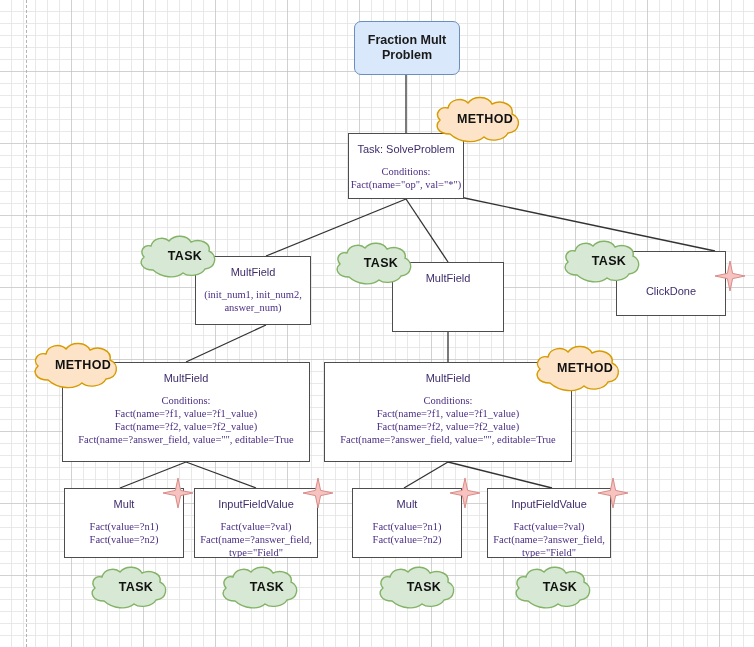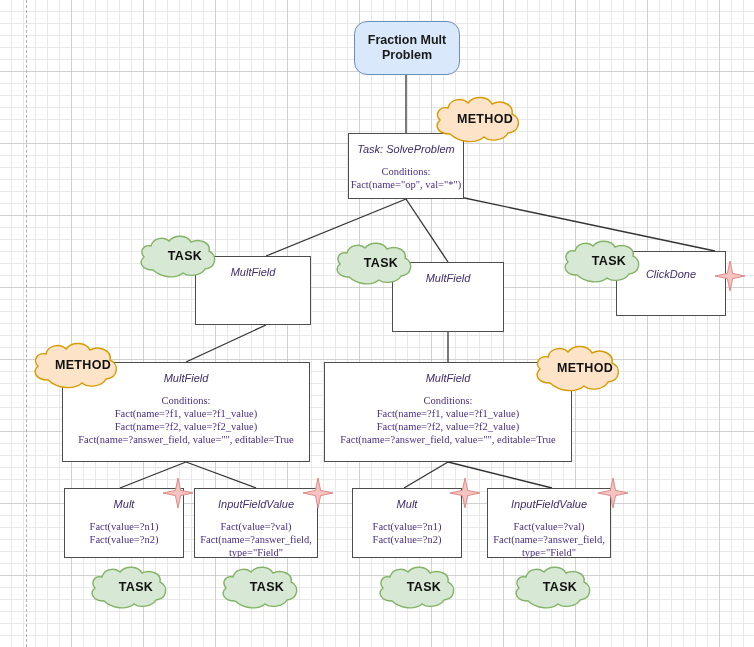--- a/index.html
+++ b/index.html
@@ -34,28 +34,28 @@
     display:flex;
     flex-direction:column;
     align-items:center;
     justify-content:flex-start;
     color:#4b2e83;
     font-size:10.5px;
     line-height:13px;
     text-align:center;
     padding-top:9px;
   }
-  .node .title{font-size:11px;color:#3f2d6b;margin-bottom:9px;font-style:italic;}
+  .node .title{font-size:11px;color:#3f2d6b;margin-bottom:9px;}
   .node .body{font-size:10.5px;color:#4b2e83;white-space:pre-line;font-family:Liberation Serif, serif;}
-  .node.center-mid{padding-top:16px;}
+  .node.center-mid{justify-content:center;padding-top:16px;}
   .node.center-mid .title{margin-bottom:11px;}
 
   #root-box{
     position:absolute;left:354px;top:21px;width:104px;height:52px;
-    background:#dae8fc;border:1.4px solid #6c8ebf;border-radius:13px;
+    background:#dae8fc;border:1.4px solid #6c8ebf;border-radius:7px;
     display:flex;align-items:center;justify-content:center;text-align:center;
     font-size:12.5px;font-weight:bold;color:#1a1a1a;line-height:15px;
   }
 
   .cloud{
     position:absolute;
     width:82px;height:46px;
     display:flex;align-items:center;justify-content:center;
     font-size:12.5px;font-weight:bold;color:#111111;
     letter-spacing:0.3px;
@@ -101,20 +101,22 @@
   </div>
 
   <div class="node" style="left:348px;top:133px;width:116px;height:66px;">
     <div class="title">Task: SolveProblem</div>
     <div class="body">Conditions:
 Fact(name="op", val="*")</div>
   </div>
 
   <div class="node" style="left:195px;top:256px;width:116px;height:69px;">
     <div class="title">MultField</div>
+    <div class="body">(init_num1, init_num2,
+answer_num)</div>
   </div>
 
   <div class="node" style="left:392px;top:262px;width:112px;height:70px;">
     <div class="title">MultField</div>
   </div>
 
   <div class="node center-mid" style="left:616px;top:251px;width:110px;height:65px;">
     <div class="title" style="margin:0;">ClickDone</div>
     <div class="body"></div>
   </div>

